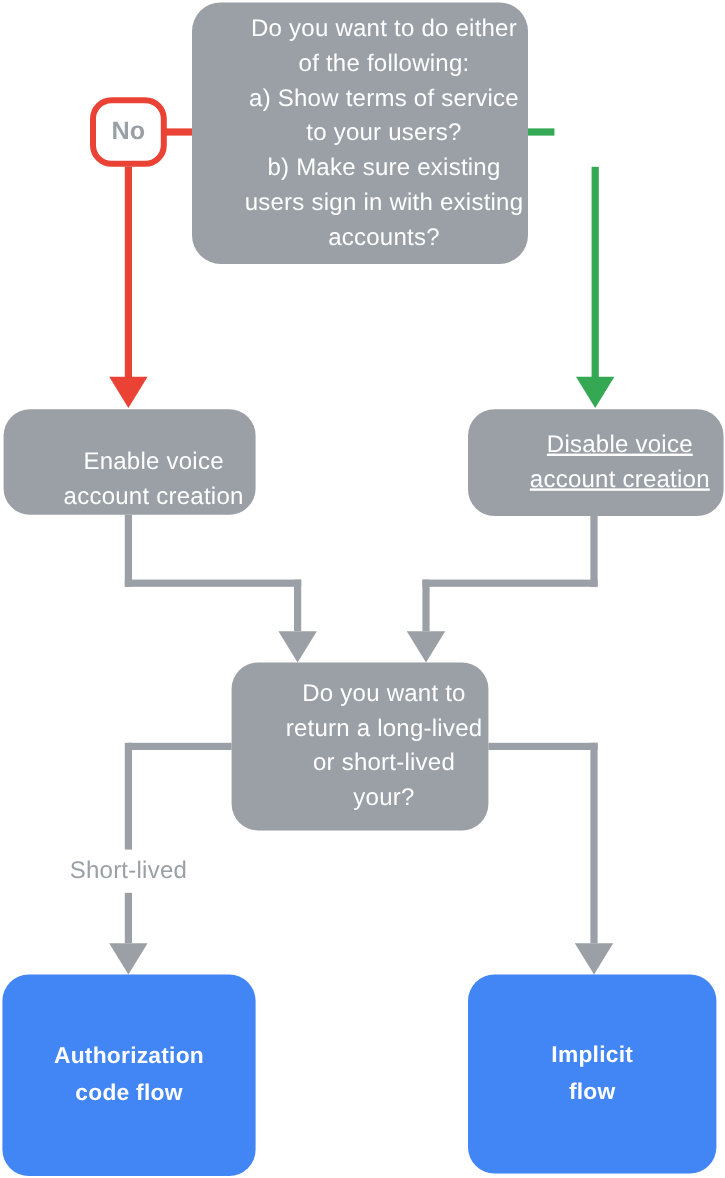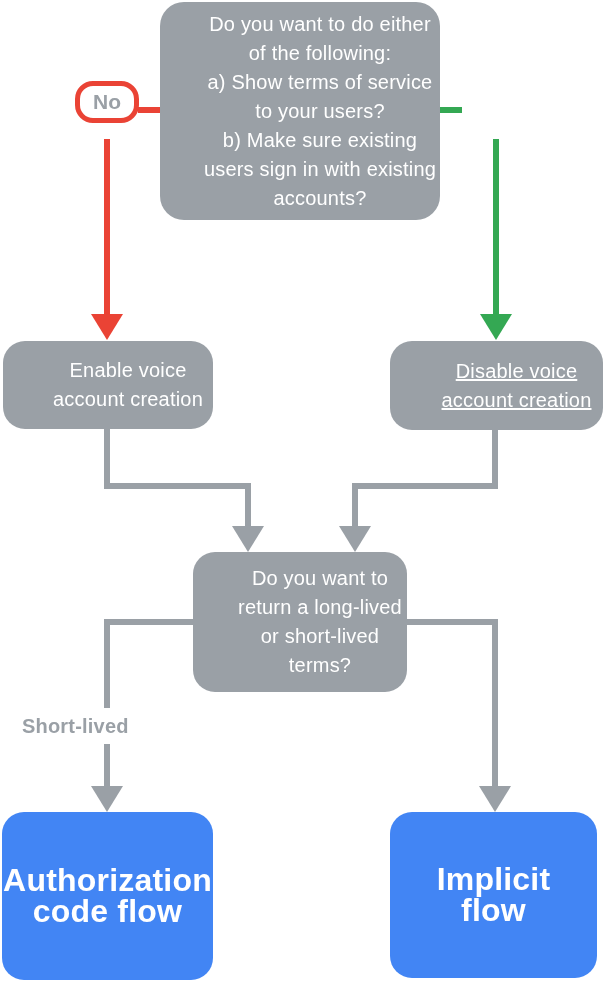--- a/index.html
+++ b/index.html
@@ -42,21 +42,21 @@
   
   .bbox {
     position: absolute;
     background: var(--blue);
     border-radius: 22px;
     color: var(--white);
     display: flex;
     align-items: center;
     justify-content: center;
     text-align: center;
-    font-size: 32px;
+    font-size: 19px;
     line-height: 31px;
     font-weight: 700;
     white-space: pre-line;
     letter-spacing: 0.2px;
   }
 
   
   .badge {
     position: absolute;
     background: var(--white);
@@ -89,53 +89,54 @@
   .arrow-down.red   { border-top-color: var(--red); }
   .arrow-down.green { border-top-color: var(--green); }
 
   
   .chip {
     position: absolute;
     background: var(--white);
     color: var(--gray);
     display: flex;
     align-items: center;
+    justify-content: center;
     font-size: 20px;
-    font-weight: 700;
+    font-weight: 400;
     z-index: 4;
     letter-spacing: 0.2px;
   }
 </style>
 </head>
 <body>
 
 <div class="canvas">
 
   <div class="gbox" style="left:160px; top:2px; width:280px; height:218px; border-radius:24px;">
     <span>Do you want to do either
 of the following:
 a) Show terms of service
 to your users?
 b) Make sure existing
 users sign in with existing
 accounts?</span>
   </div>
 
   <div class="seg red" style="left:138px; top:107px; width:22px; height:6px;"></div>
-  <div class="badge no" style="left:75px; top:81px; width:64px; height:42px;">
+  <div class="badge no" style="left:75px; top:81px; width:64px; height:58px;">
     <span>No</span>
   </div>
   <div class="seg red" style="left:104px; top:139px; width:6px; height:176px;"></div>
   <div class="arrow-down red" style="left:91px; top:314px;"></div>
 
   <div class="seg green" style="left:440px; top:107px; width:22px; height:6px;"></div>
   <div class="seg green" style="left:493px; top:139px; width:6px; height:176px;"></div>
   <div class="arrow-down green" style="left:480px; top:314px;"></div>
 
-  <div class="gbox" style="left:3px; top:341px; width:210px; height:88px;">
+  <div class="gbox" style="left:3px; top:341px; width:210px; height:88px;align-items:flex-end;">
     <span>Enable voice
 account creation</span>
   </div>
   <div class="gbox" style="left:390px; top:341px; width:213px; height:89px;text-decoration:underline;">
     <span>Disable voice
 account creation</span>
   </div>
 
   <div class="seg" style="left:104px; top:429px; width:6px; height:60px;"></div>
   <div class="seg" style="left:104px; top:483px; width:147px; height:6px;"></div>
@@ -144,21 +145,21 @@
 
   <div class="seg" style="left:492px; top:430px; width:6px; height:59px;"></div>
   <div class="seg" style="left:352px; top:483px; width:146px; height:6px;"></div>
   <div class="seg" style="left:352px; top:483px; width:6px; height:43px;"></div>
   <div class="arrow-down" style="left:339px; top:526px;"></div>
 
   <div class="gbox" style="left:193px; top:552px; width:214px; height:140px;">
     <span>Do you want to
 return a long-lived
 or short-lived
-terms?</span>
+your?</span>
   </div>
 
   <div class="seg" style="left:107px; top:619px; width:86px; height:6px;"></div>
   <div class="seg" style="left:104px; top:619px; width:6px; height:167px;"></div>
   <div class="arrow-down" style="left:91px; top:786px;"></div>
   <div class="chip" style="left:22px; top:708px; width:170px; height:36px;">
     <span>Short-lived</span>
   </div>
 
   <div class="seg" style="left:407px; top:619px; width:91px; height:6px;"></div>

